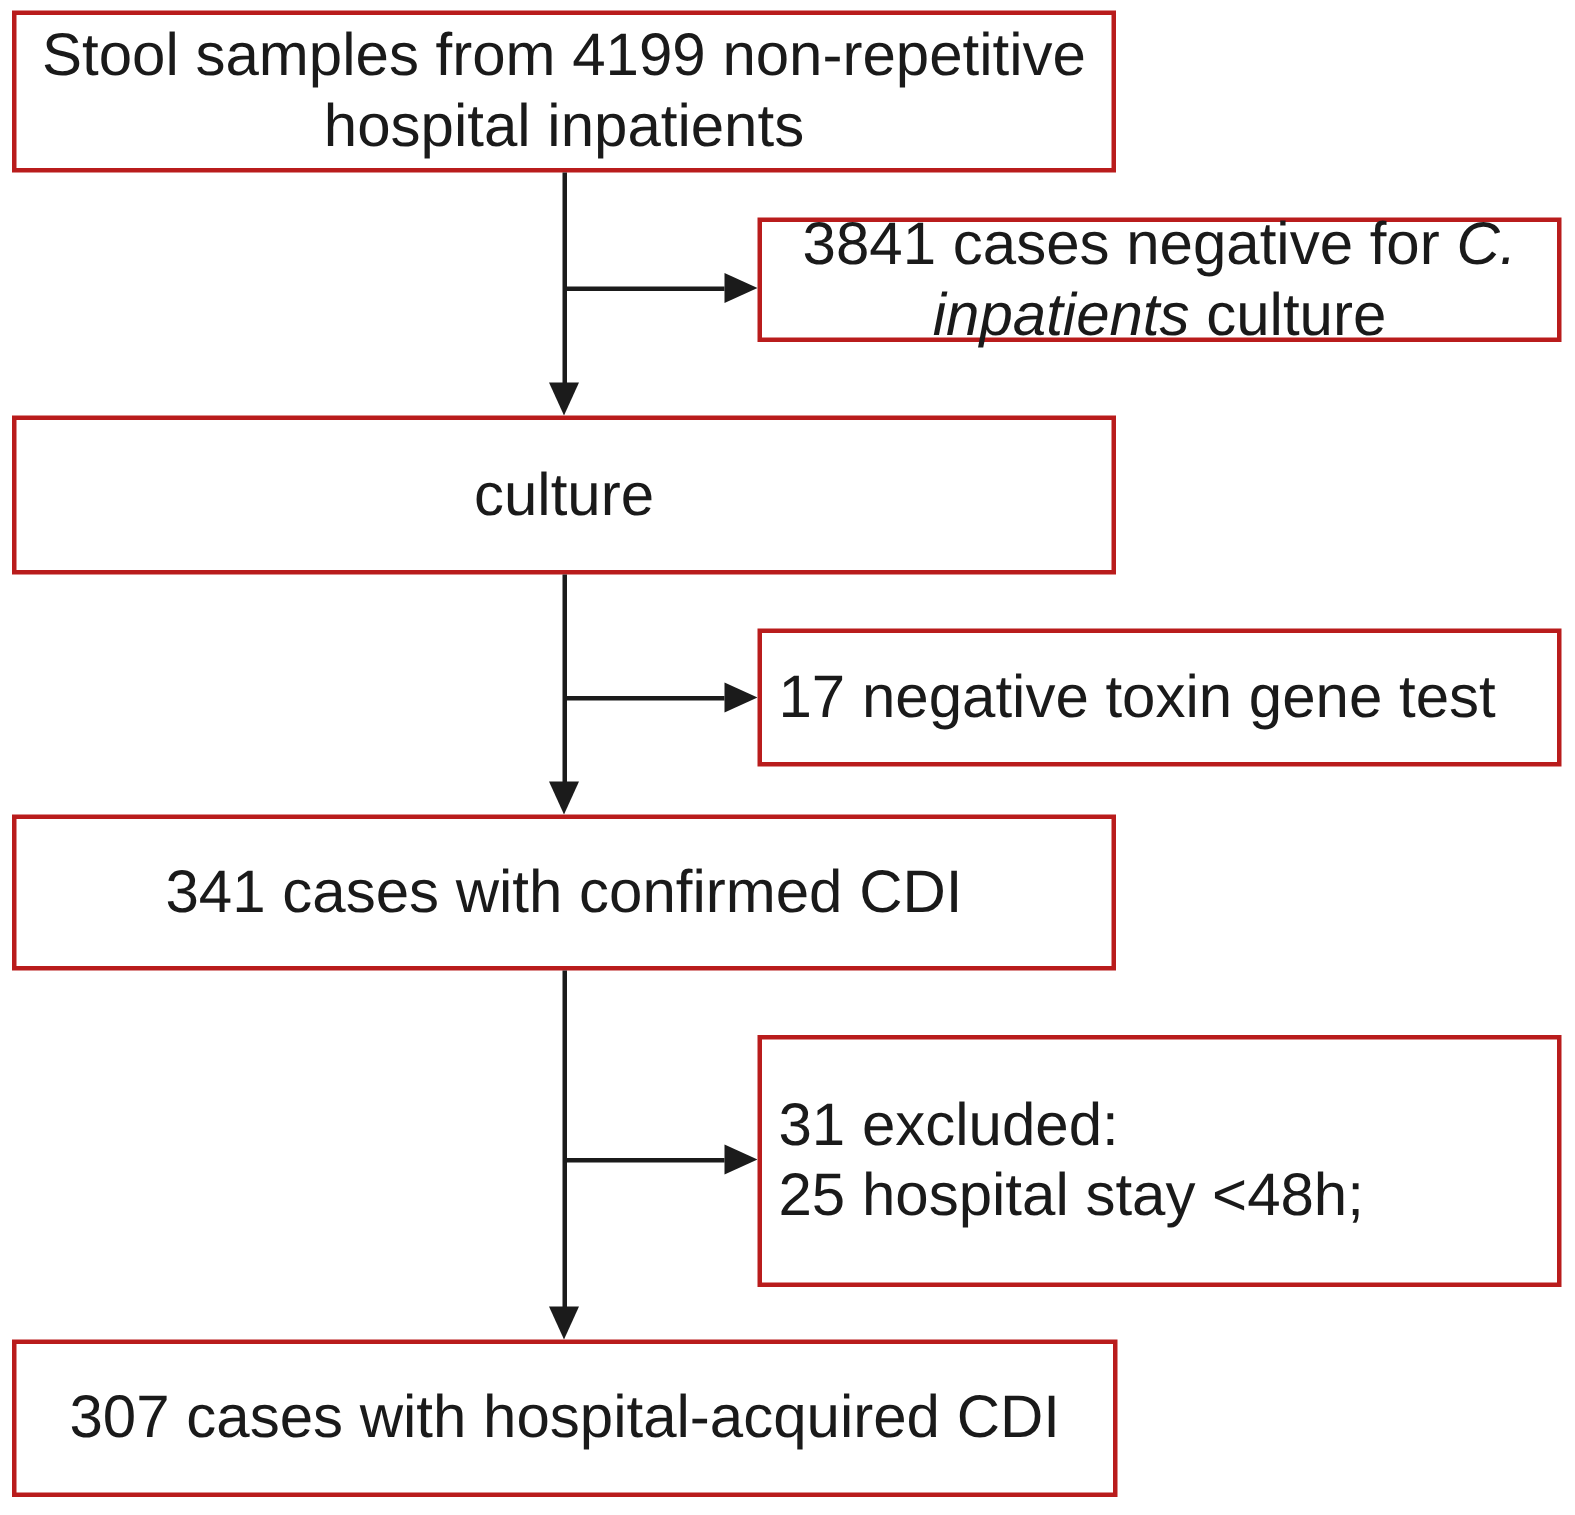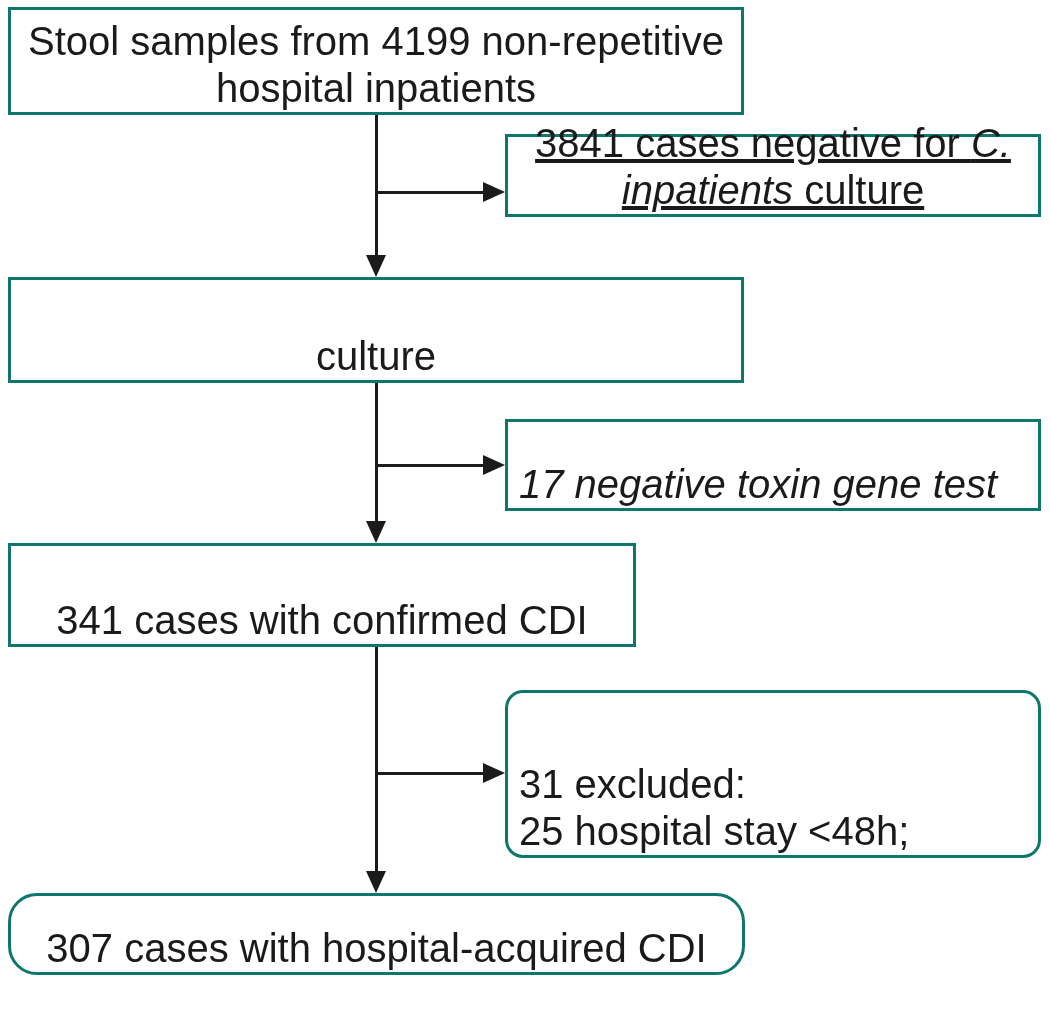--- a/index.html
+++ b/index.html
@@ -14,25 +14,25 @@
     background: #ffffff;
     font-family: "Liberation Sans", sans-serif;
     font-size: 40px;
     line-height: 47px;
     color: #1a1a1a;
     overflow: hidden;
   }
   .box {
     position: absolute;
     box-sizing: border-box;
-    border: 3px solid #0f766e;
+    border: 3px solid #b91c1c;
     background: #ffffff;
     display: flex;
     flex-direction: column;
-    justify-content: flex-end;
+    justify-content: center;
   }
   .box.center { text-align: center; }
   .box.left   { text-align: left; padding-left: 11px; }
   .it { font-style: italic; }
   .connector {
     position: absolute;
     background: #1b1b1b;
   }
   .arrowhead {
     position: absolute;
@@ -45,26 +45,26 @@
     border-top: 22px solid #1b1b1b;
   }
   .arrowhead.right {
     border-top: 10px solid transparent;
     border-bottom: 10px solid transparent;
     border-left: 22px solid #1b1b1b;
   }
   
   #b1 { left: 8px;   top: 7px;   width: 736px; height: 108px; }
   #b3 { left: 8px;   top: 277px; width: 736px; height: 106px; }
-  #b5 { left: 8px;   top: 543px; width: 628px; height: 104px; }
-  #b7 { left: 8px;   top: 893px; width: 737px; height: 82px; border-radius: 29px; }
+  #b5 { left: 8px;   top: 543px; width: 736px; height: 104px; }
+  #b7 { left: 8px;   top: 893px; width: 737px; height: 105px; }
   
-  #b2 { left: 505px; top: 134px; width: 536px; height: 83px; text-decoration: underline;  }
-  #b4 { left: 505px; top: 419px; width: 536px; height: 92px; font-style: italic;  }
-  #b6 { left: 505px; top: 690px; width: 536px; height: 168px; border-radius: 18px; }
+  #b2 { left: 505px; top: 145px; width: 536px; height: 83px;  }
+  #b4 { left: 505px; top: 419px; width: 536px; height: 92px;  }
+  #b6 { left: 505px; top: 690px; width: 536px; height: 168px; }
 </style>
 </head>
 <body>
 
 <div id="canvas">
 
   <div class="box center" id="b1">
     <div>Stool samples from 4199 non-repetitive</div>
     <div>hospital inpatients</div>
   </div>

